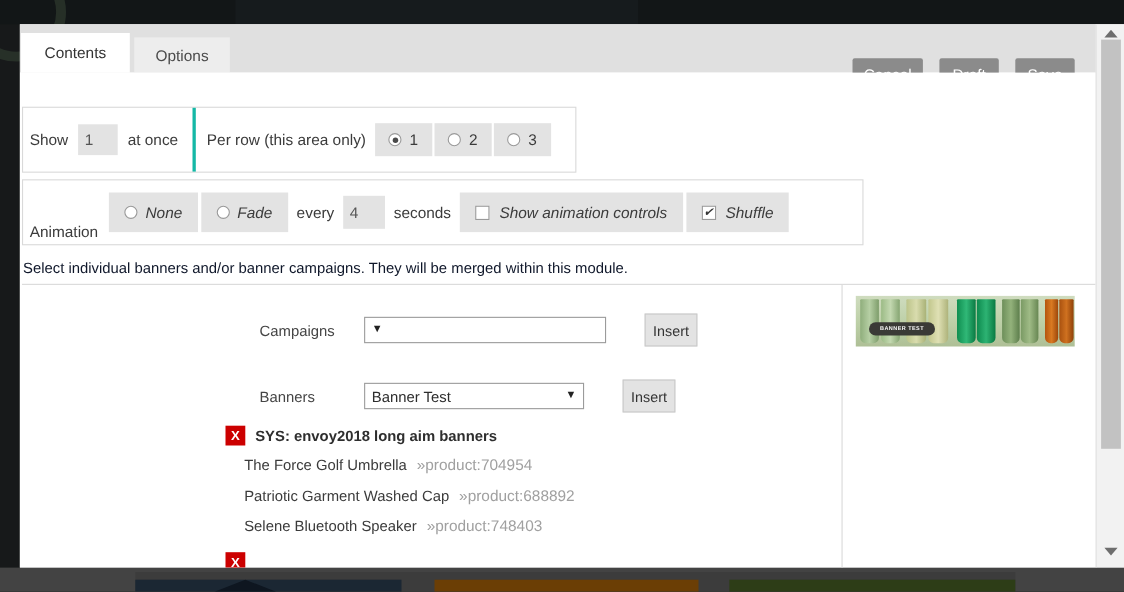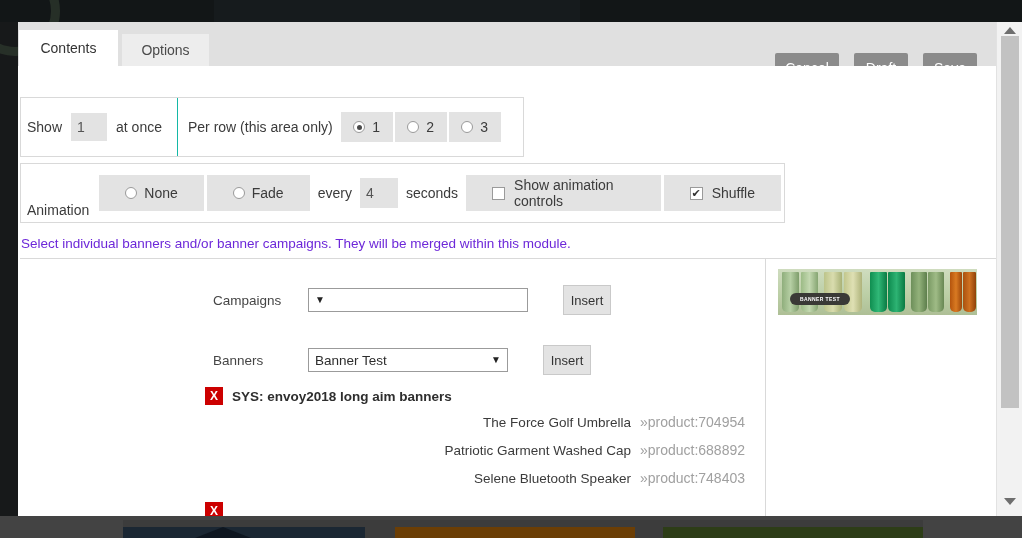--- a/index.html
+++ b/index.html
@@ -97,21 +97,21 @@
 
   
   #row-show {
     position: absolute; left: 2px; top: 31px;
     width: 504px; height: 60px;
     border: 1px solid #d9d9d9;
     display: flex; align-items: stretch;
   }
   #show-cell {
     width: 157px; display: flex; align-items: center;
-    border-right: 1px solid #14b8a6; padding-left: 6px;
+    border-right: 3px solid #14b8a6; padding-left: 6px;
   }
   .lbl { font-size: 14px; color: #3b3b3b; }
   #show-input {
     width: 36px; height: 28px; margin: 0 9px;
     background: #e3e3e3; border: 0;
     font-family: "Liberation Sans", sans-serif;
     font-size: 14px; color: #555; padding-left: 6px;
   }
   #perrow-cell {
     flex: 1; display: flex; align-items: center; padding-left: 10px;
@@ -138,42 +138,42 @@
 
   
   #row-anim {
     position: absolute; left: 2px; top: 97px;
     width: 765px; height: 60px;
     border: 1px solid #d9d9d9;
     display: flex; align-items: center; padding-left: 6px;
   }
   #anim-label { margin-right: 10px; margin-top: 34px; }
   .anim-box {
-    background: #e3e3e3; height: 36px; padding: 0 26px;
-    display: flex; align-items: center; justify-content: center;
-    margin-right: 3px; cursor: pointer;
+    background: #e3e3e3; height: 36px; padding: 0 14px;
+    display: flex; align-items: center; justify-content: center;
+    margin-right: 3px; cursor: pointer; font-style: italic;
   }
   #every-lbl { margin: 0 8px 0 5px; }
   #secs-input {
     width: 38px; height: 30px; background: #e3e3e3; border: 0;
     font-family: "Liberation Sans", sans-serif;
     font-size: 14px; color: #555; padding-left: 6px;
   }
   #seconds-lbl { margin: 0 8px; }
   .chk {
     width: 13px; height: 13px; border: 1px solid #9a9a9a;
     background: #fff; display: inline-flex; flex: none;
     align-items: center; justify-content: center;
     margin-right: 9px; font-size: 11px; color: #333; line-height: 1;
   }
 
   
   #desc {
     position: absolute; left: 3px; top: 170px;
-    font-size: 13.5px; color: #6d28d9;
+    font-size: 13.5px; color: #0f172a;
   }
 
   
   #panel {
     position: absolute; left: 2px; top: 192px;
     width: 976px; height: 258px;
     border-top: 1px solid #d9d9d9;
   }
   #panel-left {
     position: absolute; left: 0; top: 0; width: 176px; height: 258px;
@@ -188,21 +188,21 @@
     border-right: 1px solid #d9d9d9;
   }
   #panel-right {
     position: absolute; left: 747px; top: 0; width: 229px; height: 258px;
   }
 
   .field-row { position: absolute; display: flex; align-items: center; }
   #row-campaigns { left: 16px; top: 26px; }
   #row-banners   { left: 16px; top: 86px; }
   .field-lbl {
-    width: 95px; font-size: 13.5px; color: #454545; flex: none;
+    width: 95px; font-size: 13.5px; color: #454545; flex: none; margin-left: 23px;
   }
   .select {
     height: 24px; border: 1px solid #9b9b9b; background: #fff;
     display: flex; align-items: center; padding: 0 6px;
     font-size: 13.5px; color: #2d2d2d; cursor: pointer;
     position: relative;
   }
   #sel-campaigns { width: 220px; }
   #sel-banners   { width: 200px; }
   .sel-text { flex: 1; overflow: hidden; white-space: nowrap; }
@@ -220,21 +220,21 @@
   .xbtn {
     width: 18px; height: 18px; background: #cc0000;
     color: #fff; font-size: 12px; font-weight: bold;
     display: inline-flex; align-items: center; justify-content: center;
     cursor: pointer; flex: none;
   }
   .group-head { display: flex; align-items: center; margin-bottom: 9px; }
   .group-title {
     margin-left: 9px; font-size: 13.5px; color: #2e2e2e; font-weight: bold;
   }
-  .item-row { display: flex; align-items: baseline; margin: 0 0 12px 17px; justify-content: flex-end; }
+  .item-row { display: flex; align-items: baseline; margin: 0 0 12px 17px; }
   .item-name { font-size: 13.5px; color: #3b3b3b; }
   .item-ref  { font-size: 14px; color: #a0a0a0; margin-left: 9px; }
   #xbtn-bottom { margin-left: 0px; margin-top: 4px; }
 
   
   #thumb {
     position: absolute; left: 11px; top: 10px;
     width: 199px; height: 46px;
     background: linear-gradient(180deg,#cfdcbf 0%,#bccfa6 55%,#aebf96 100%);
     overflow: hidden;

